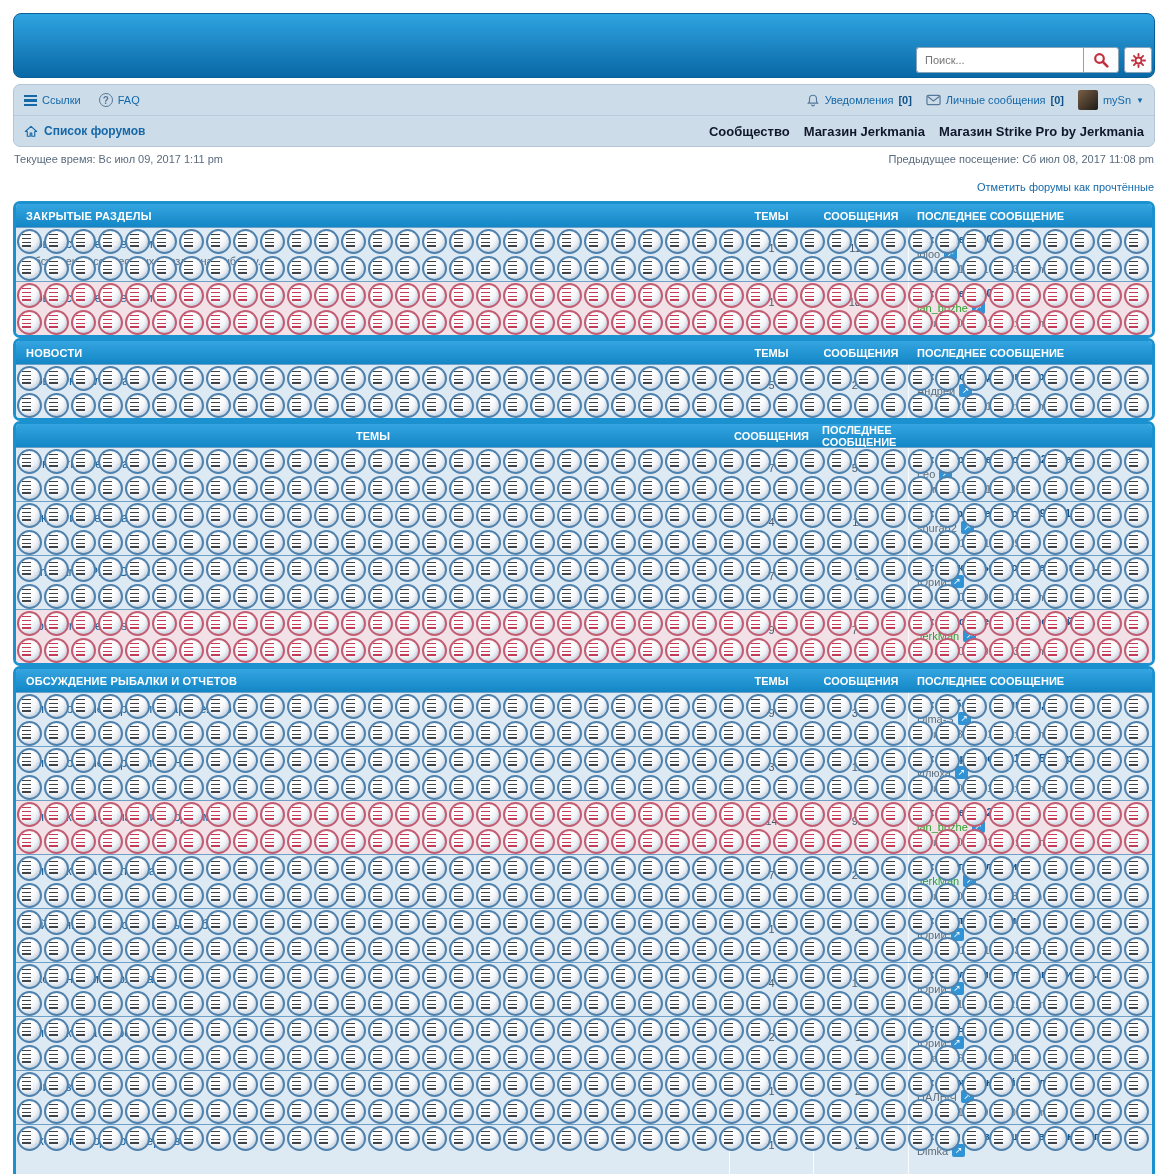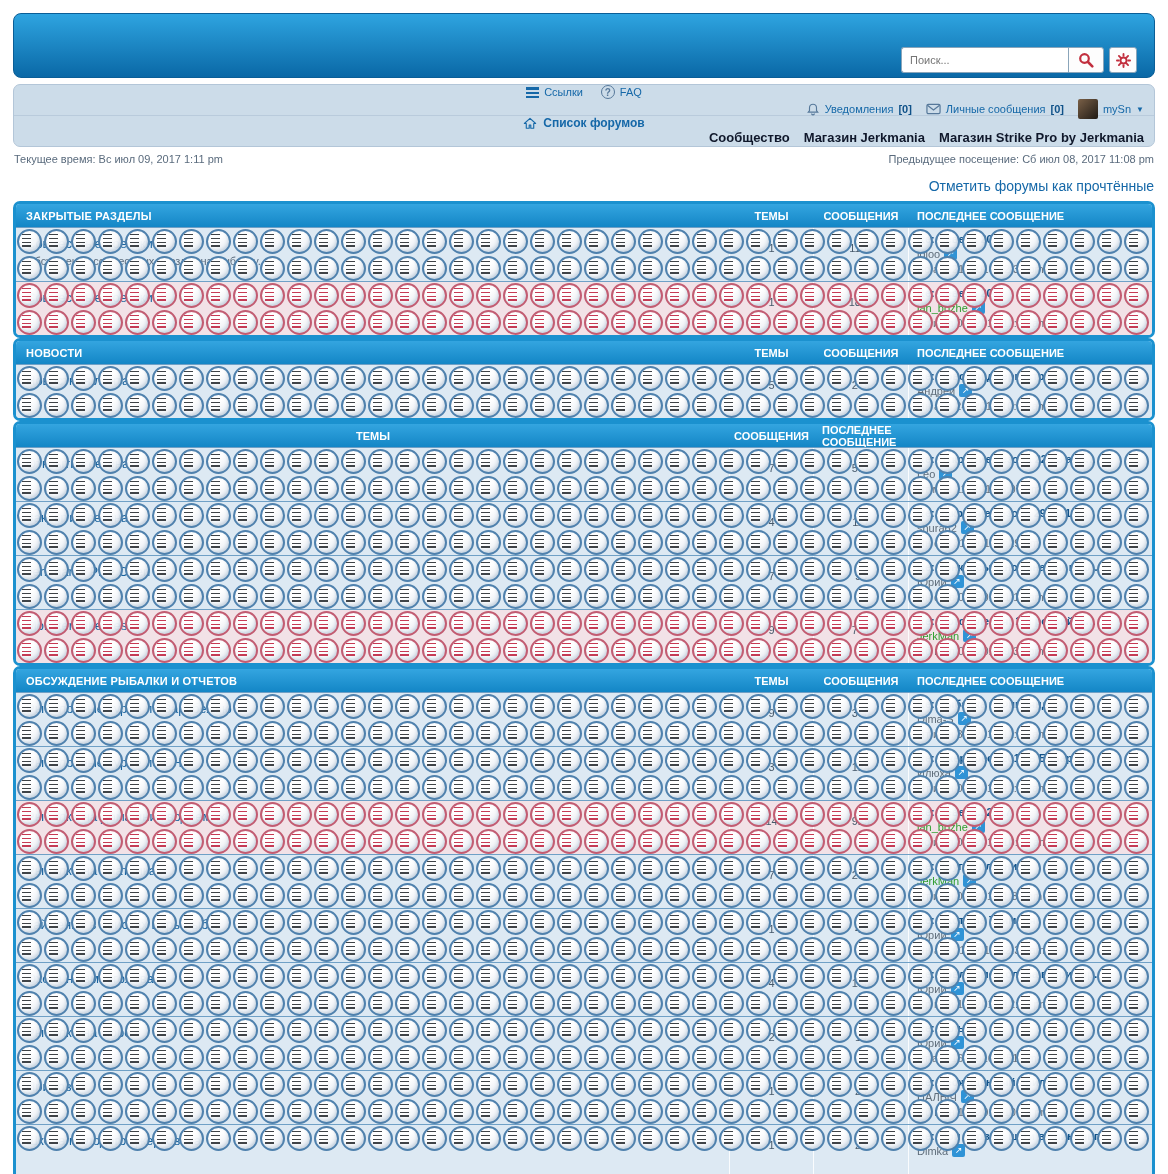--- a/index.html
+++ b/index.html
@@ -3,51 +3,51 @@
 <meta charset="utf-8">
 <style>
   html,body{margin:0;padding:0;width:1168px;height:1174px;overflow:hidden;background:#fff;
     font-family:"Liberation Sans","DejaVu Sans",sans-serif;}
   a{text-decoration:none;cursor:pointer;}
   .page{position:absolute;left:13px;top:13px;width:1142px;}
 
   
   .banner{height:65px;border-radius:8px;background:linear-gradient(#2ea4e0,#0a68a6);
     border:1px solid #0a5e97;position:relative;box-sizing:border-box;}
-  .search{position:absolute;top:33px;right:17px;display:flex;align-items:center;}
+  .search{position:absolute;top:33px;right:2px;display:flex;align-items:center;}
   .search input{width:150px;height:24px;border:1px solid #8aa5ba;border-right:none;
     border-radius:3px 0 0 3px;padding:0 8px;font-size:11px;color:#333;outline:none;
     font-family:inherit;}
   .sbtn{height:26px;width:36px;background:#fdfdfd;border:1px solid #8aa5ba;
     border-radius:0 3px 3px 0;display:flex;align-items:center;justify-content:center;padding:0;cursor:pointer;}
   .gbtn{margin-left:5px;height:26px;width:28px;background:#fdfdfd;border:1px solid #8aa5ba;
     border-radius:3px;display:flex;align-items:center;justify-content:center;padding:0;cursor:pointer;}
 
   
   .navbox{margin-top:6px;background:#ccdce9;border:1px solid #b3c6d8;border-radius:7px;}
-  .navrow{height:30px;display:flex;align-items:center;padding:0 10px;font-size:11px;flex-direction:column;}
+  .navrow{height:30px;display:flex;align-items:center;padding:0 10px;font-size:11px;}
   .navrow.top{border-bottom:1px solid #b9cbdc;}
   .navrow a{color:#1568a8;}
   .nleft{display:flex;align-items:center;gap:18px;}
   .nright{margin-left:auto;display:flex;align-items:center;gap:14px;}
   .ilink{display:inline-flex;align-items:center;gap:5px;}
   .cnt{font-weight:bold;color:#105289;}
   .burger{width:13px;height:11px;background:repeating-linear-gradient(to bottom,#1568a8 0 2.5px,transparent 2.5px 4.5px);}
   .qicon{width:14px;height:14px;border:1.5px solid #56789a;border-radius:50%;color:#56789a;
     font-size:10px;font-weight:bold;display:inline-flex;align-items:center;justify-content:center;box-sizing:border-box;}
   .avatar{width:20px;height:20px;border-radius:2px;background:linear-gradient(135deg,#7a6047,#3a2f24 70%,#1f1a14);display:inline-block;}
   .uname-top{color:#1568a8;}
   .caret{font-size:8px;color:#1568a8;}
   .crumb{font-weight:bold;font-size:12px;color:#105289;display:inline-flex;align-items:center;gap:6px;}
   .nav-shop a{font-weight:bold;font-size:13px;color:#0f172a;}
 
   
   .timebar{display:flex;justify-content:space-between;font-size:11px;color:#5a6b7d;margin:6px 1px 2px;}
   .markread{text-align:right;margin:12px 1px 6px;}
-  .markread a{font-size:14px;color:#1568a8;}
+  .markread a{font-size:11px;color:#1568a8;}
 
   
   .block{border:3px solid #1b91cf;border-radius:7px;overflow:hidden;background:#dde9f3;}
   .bhead,.frow{display:grid;grid-template-columns:1fr 84px 95px 244px;}
   .bhead{background:linear-gradient(#34a5e0,#1386c6);color:#fff;height:23px;}
   .btitle{font-size:11px;font-weight:bold;padding-left:10px;align-self:center;letter-spacing:.2px;}
   .bcol{font-size:11px;font-weight:bold;text-align:center;align-self:center;}
   .bcol.left{text-align:left;padding-left:8px;}
 
   .frow{position:relative;min-height:53px;border-top:1px solid #6fa0c6;background:#dde9f3;

